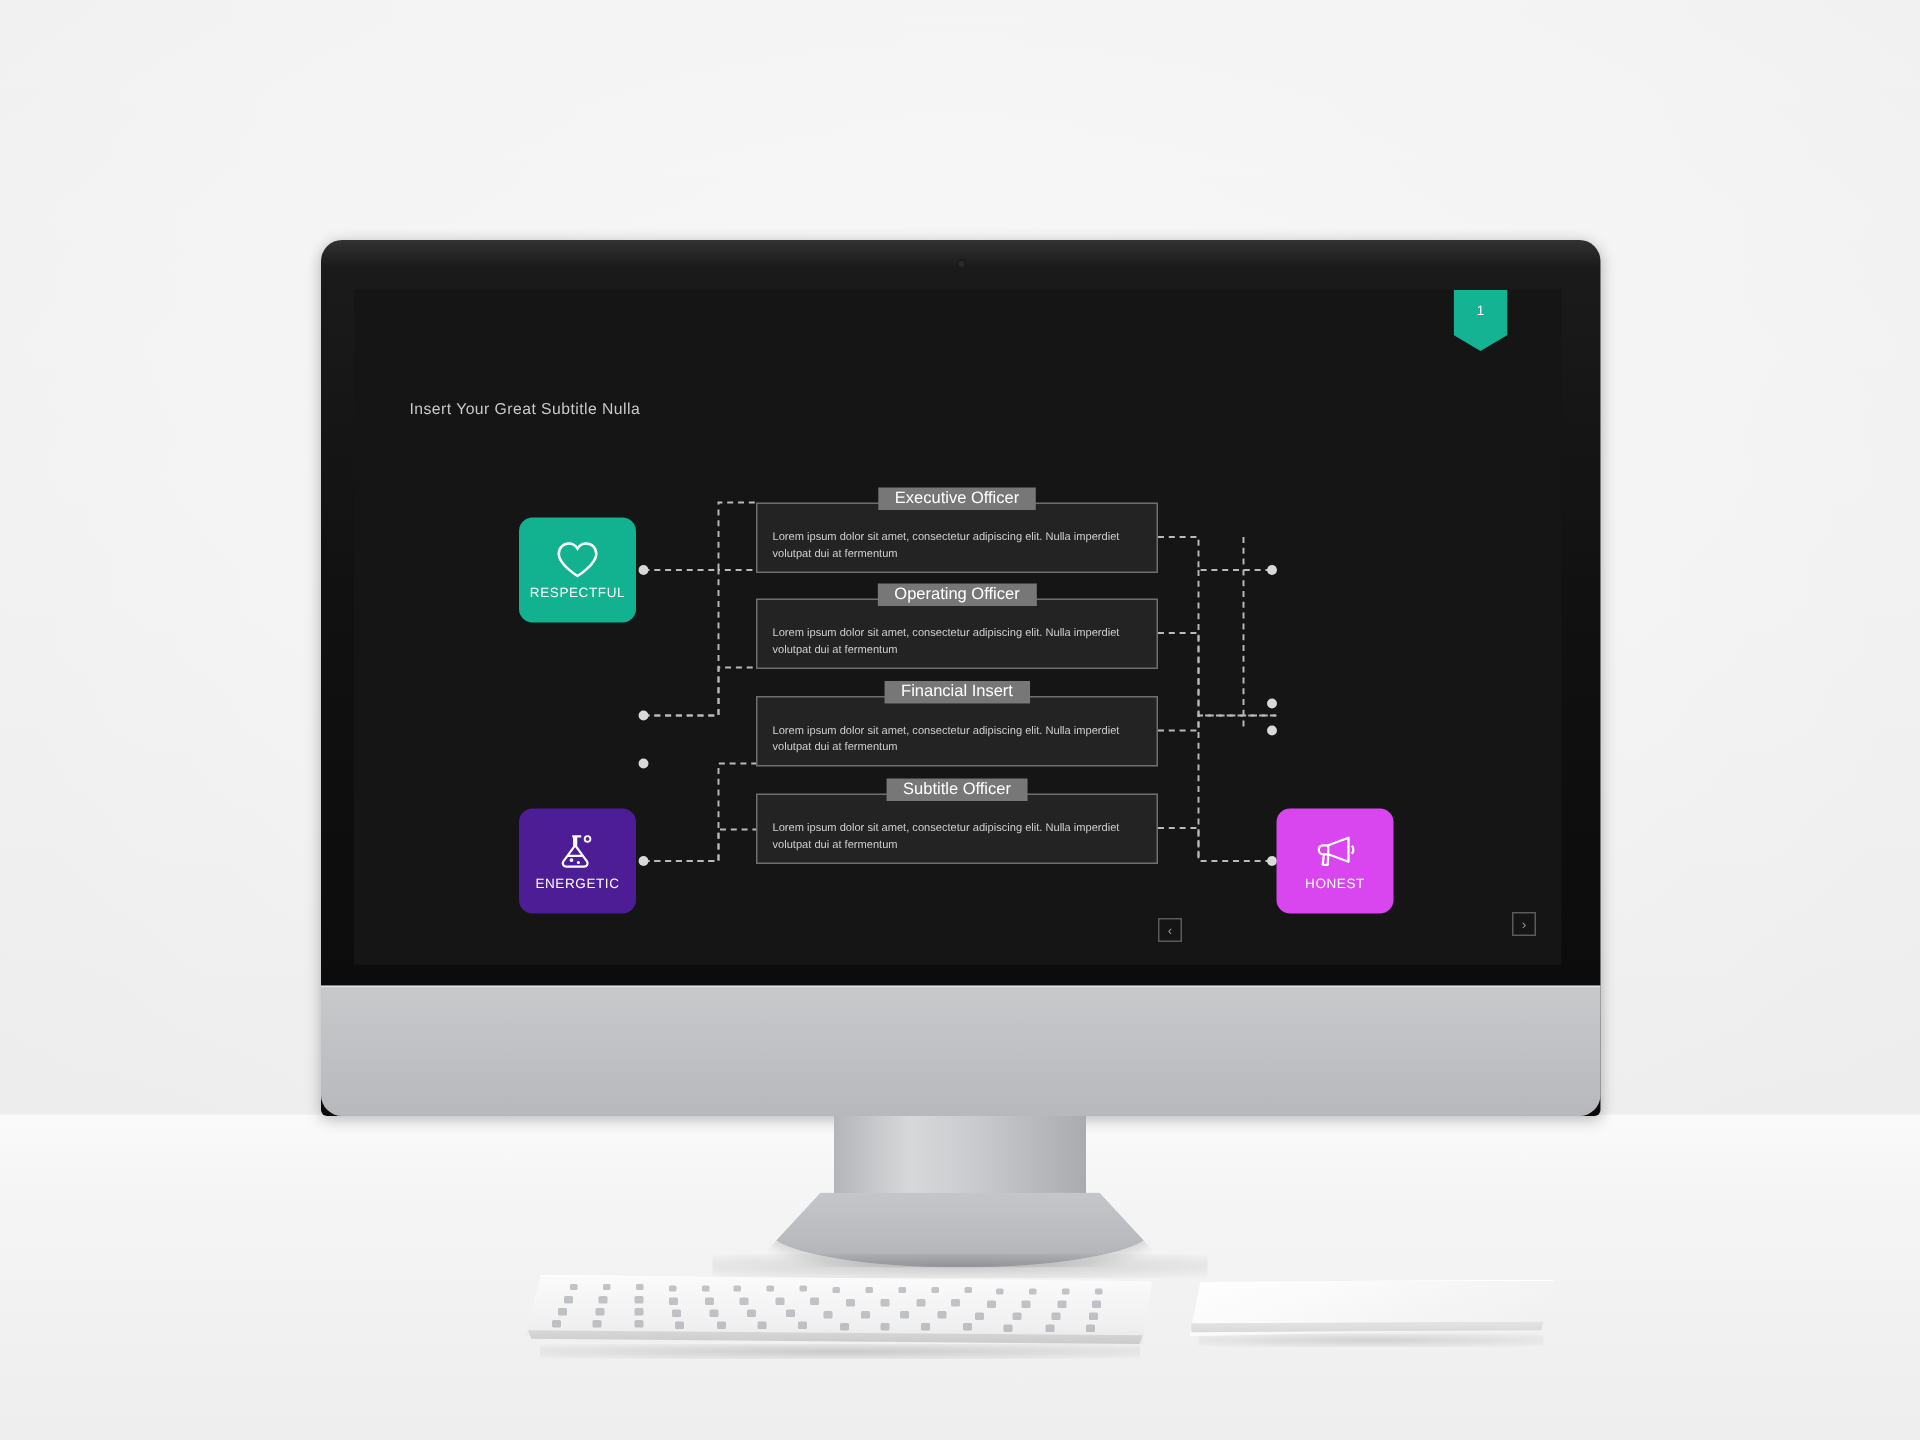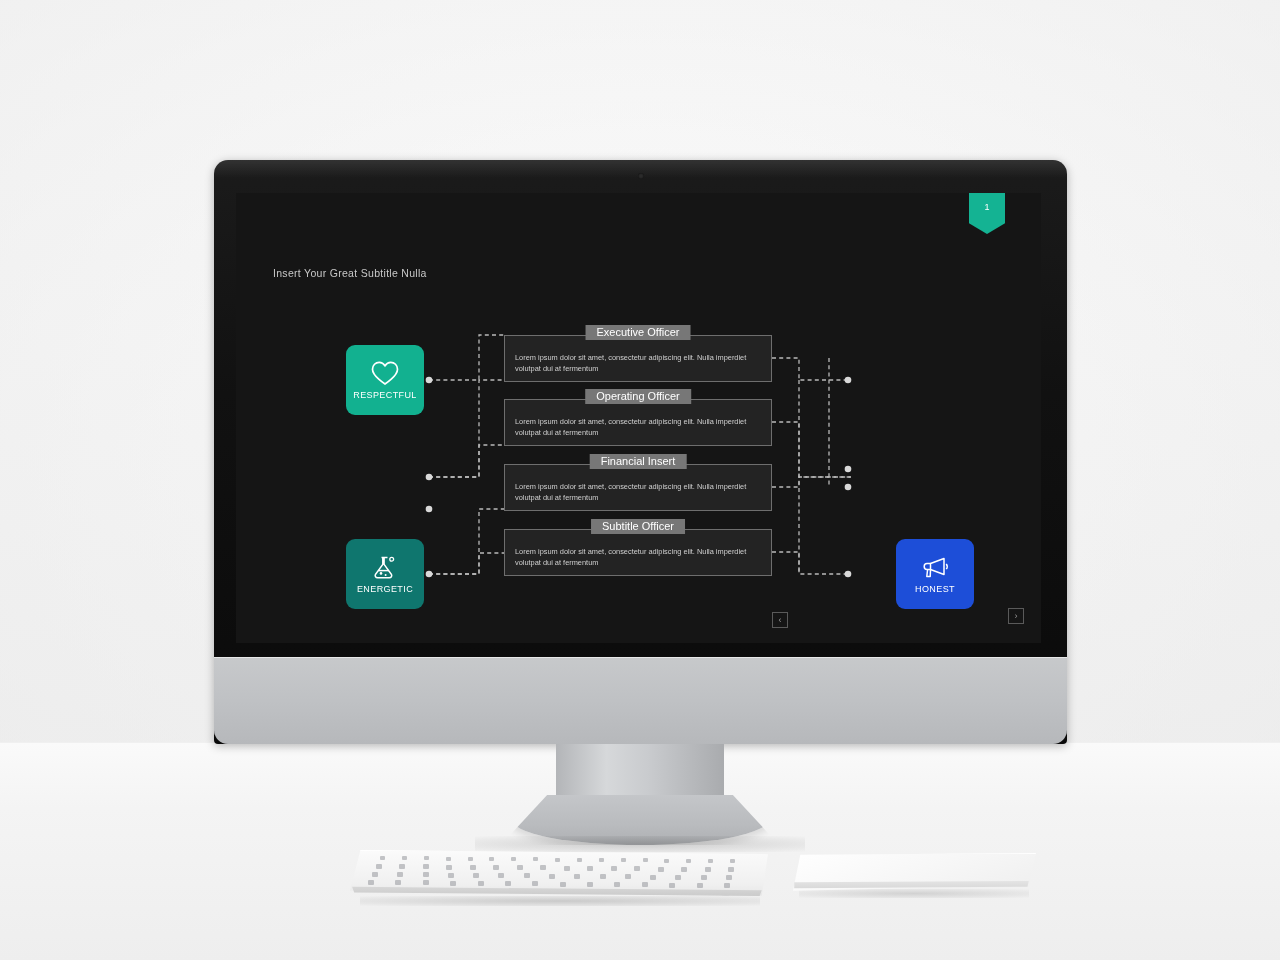--- a/index.html
+++ b/index.html
@@ -133,24 +133,24 @@
     align-items: center; justify-content: center;
     gap: 3px;
   }
   .tile svg { display: block; }
   .tile .tile-label {
     font-size: 9px; color: #ffffff; letter-spacing: 0.4px;
     text-align: center;
   }
   .tile.t-respectful { left: 110px; top: 152px; background: #12b190; }
   .tile.t-accomplish { left: 110px; top: 249px; background: #8cc63e; }
-  .tile.t-energetic  { left: 110px; top: 346px; background: #0f766e; }
+  .tile.t-energetic  { left: 110px; top: 346px; background: #4c1d95; }
   .tile.t-strategic  { left: 615px; top: 152px; background: #f9c01b; }
   .tile.t-loyal      { left: 615px; top: 249px; background: #ee2014; }
-  .tile.t-honest     { left: 615px; top: 346px; background: #1d4ed8; margin-left: 45px; }
+  .tile.t-honest     { left: 615px; top: 346px; background: #d946ef; }
 
   
   .card {
     position: absolute;
     left: 268px; width: 268px; height: 47px;
     background: #232323;
     border: 1px solid #6e6e6e;
   }
   .card.c1 { top: 142px; }
   .card.c2 { top: 206px; }

